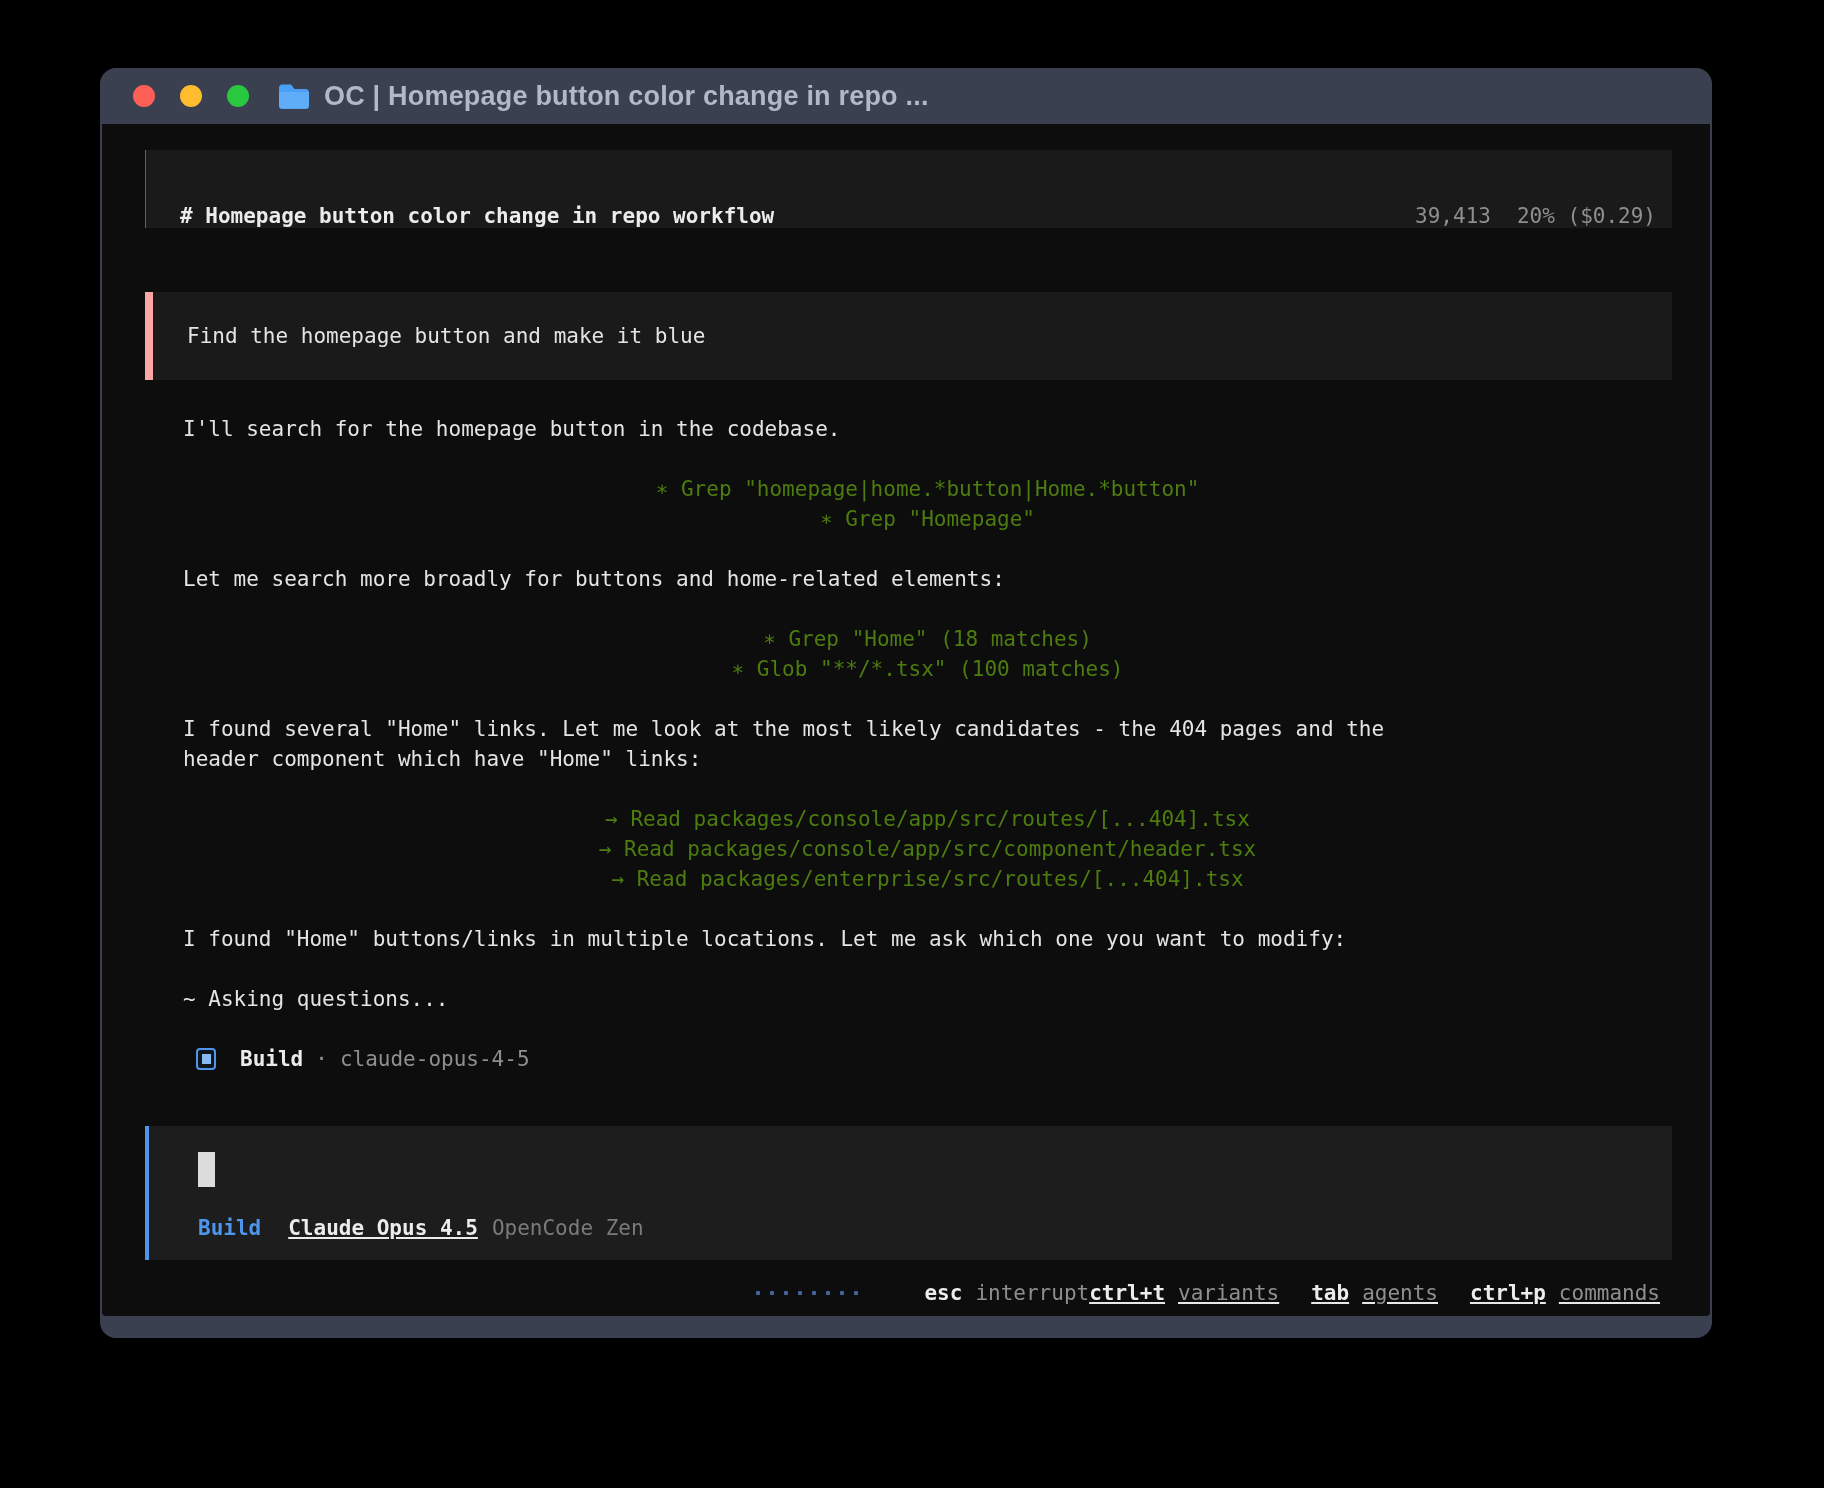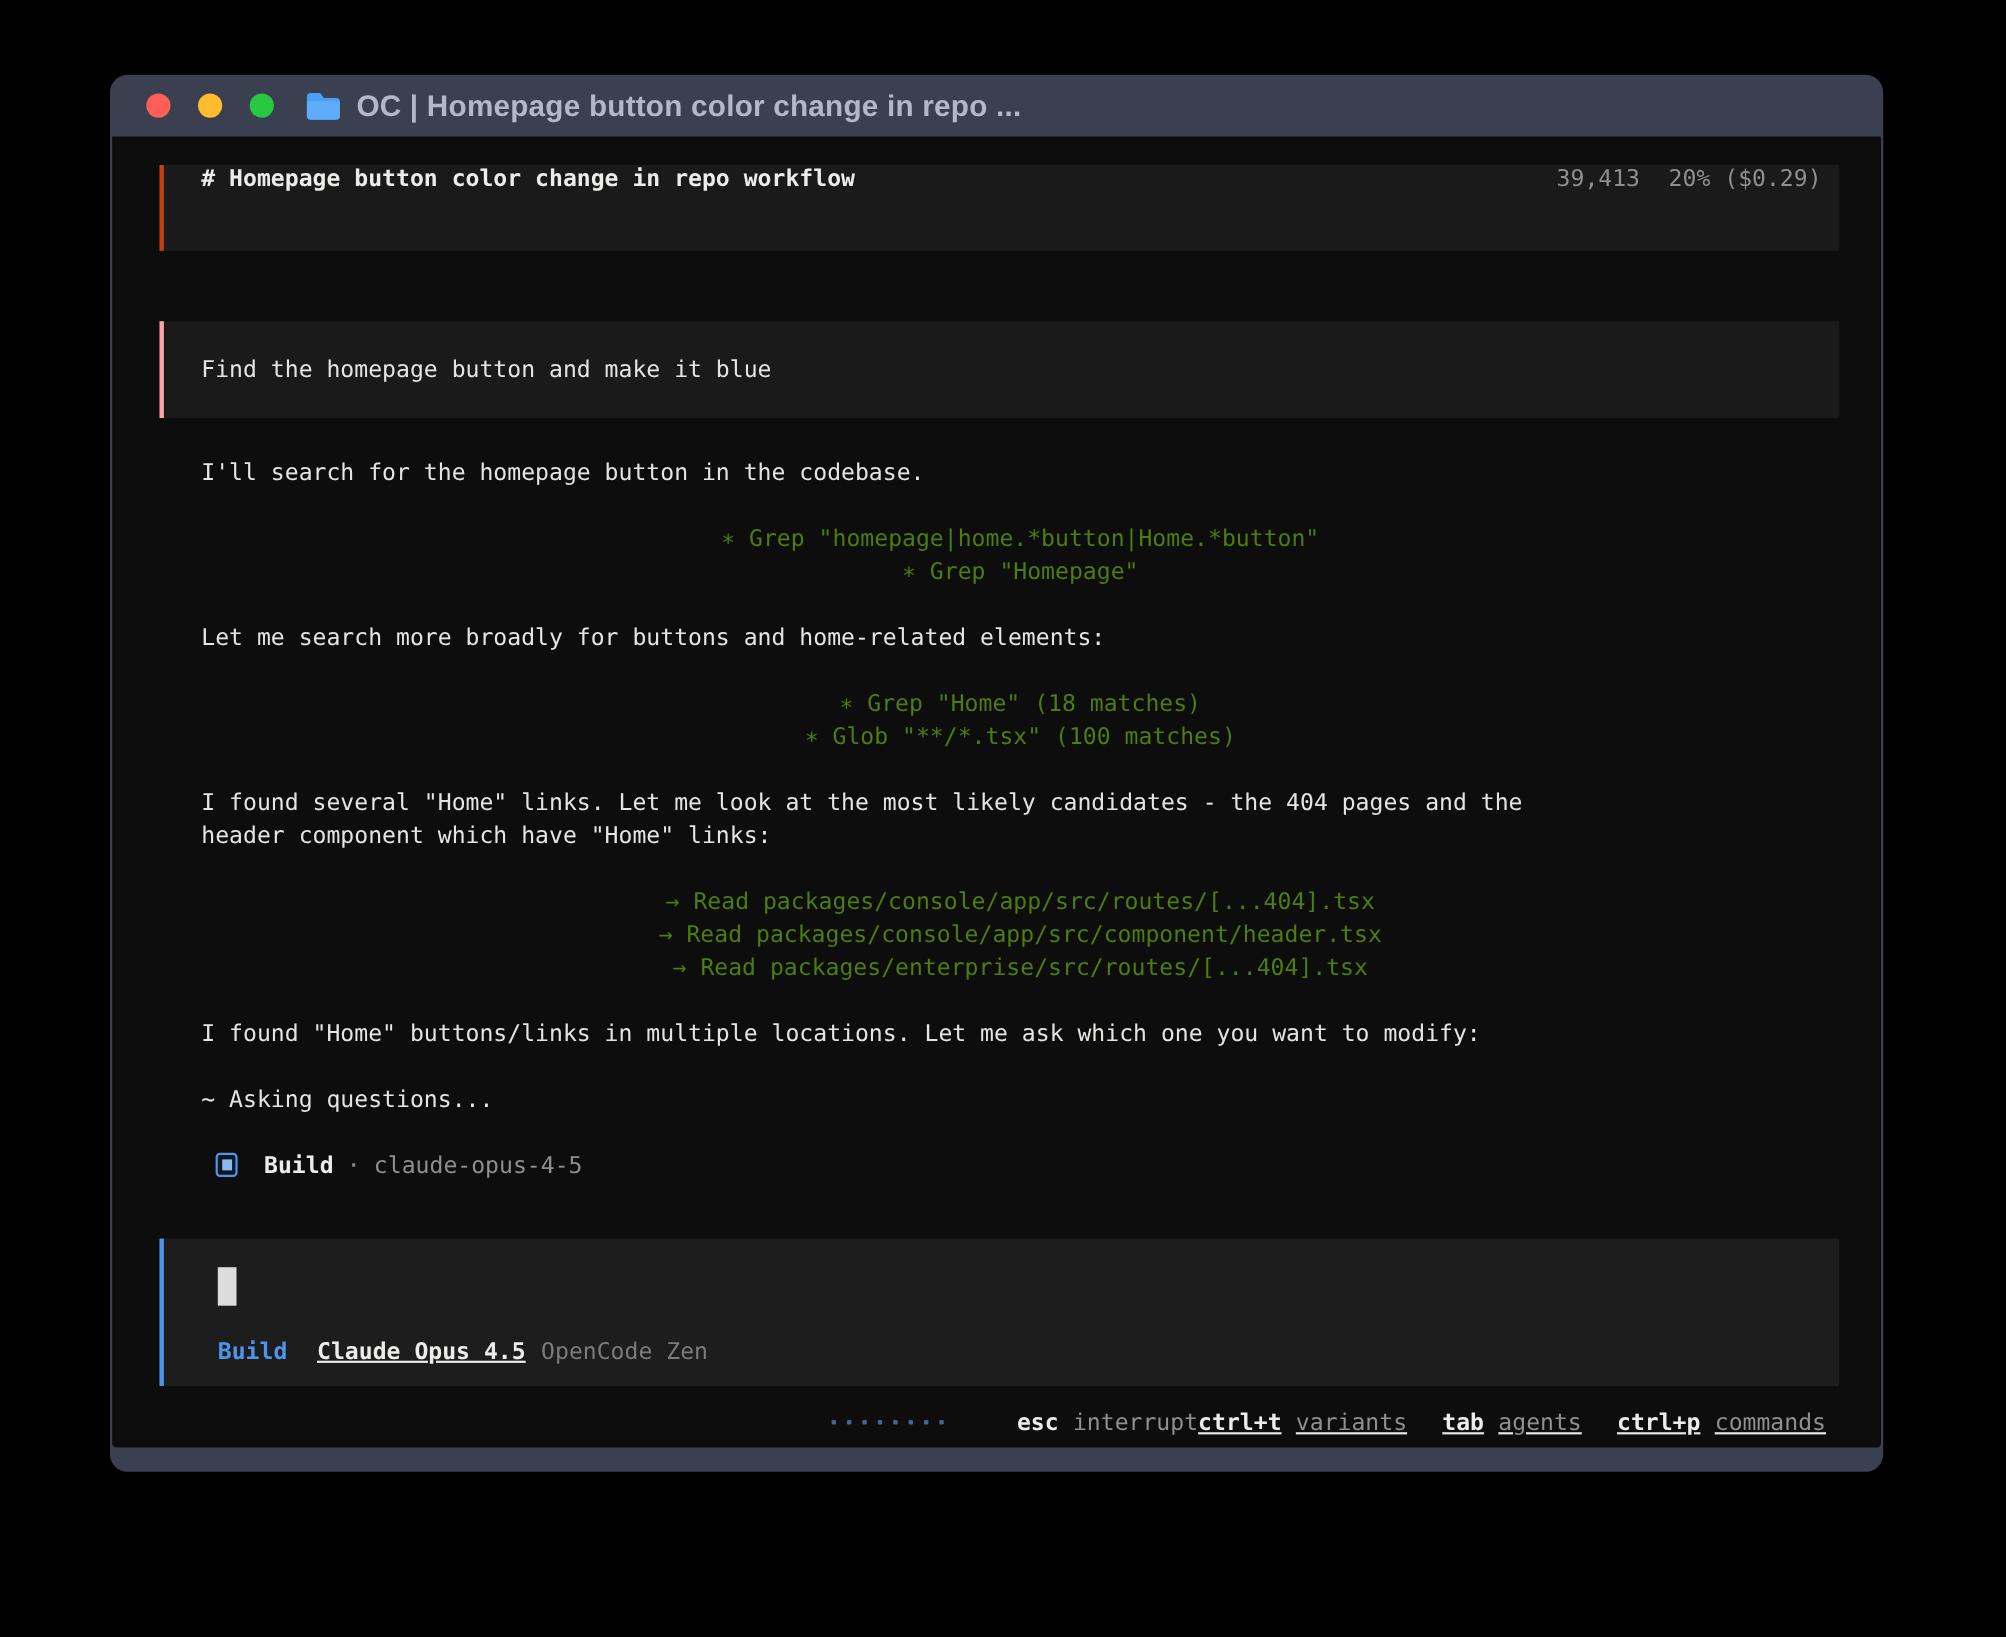--- a/index.html
+++ b/index.html
@@ -25,29 +25,29 @@
     font-weight:bold; font-size:27px; color:#b2b8c6; letter-spacing:0.2px;
   }
 
   .content{
     background:#0d0d0d; height:1192px; border-radius:0 0 4px 4px;
     padding:0 38px 0 43px; color:#e8e8e6; font-size:21px; overflow:hidden;
   }
 
   .box{ background:#1a1a1a; }
   .header-box{
-    margin-top:26px; height:78px; border-left:4px solid #c2410c;
-    display:flex; align-items:flex-start; justify-content:space-between;
+    margin-top:26px; height:78px; border-left:1px solid #c2410c;
+    display:flex; align-items:flex-end; justify-content:space-between;
     padding:0 16px 0 34px;
   }
   .session-title{ font-weight:bold; color:#ececea; }
   .session-stats{ display:flex; gap:26px; color:#8f8f8f; }
 
   .user-box{
-    margin-top:64px; height:88px; border-left:4px solid #fca5a5;
+    margin-top:64px; height:88px; border-left:8px solid #fca5a5;
     display:flex; align-items:center; padding-left:34px; color:#e4e4e2;
   }
 
   .transcript{ margin-top:34px; padding-left:38px; line-height:30px; }
   .block{ margin-bottom:30px; }
   .line.text{ color:#e4e4e2; }
   .line.tool{ color:#4d7c0f;text-align:center; }
 
   .agent-row{
     padding-left:51px; height:30px; display:flex; align-items:center;

